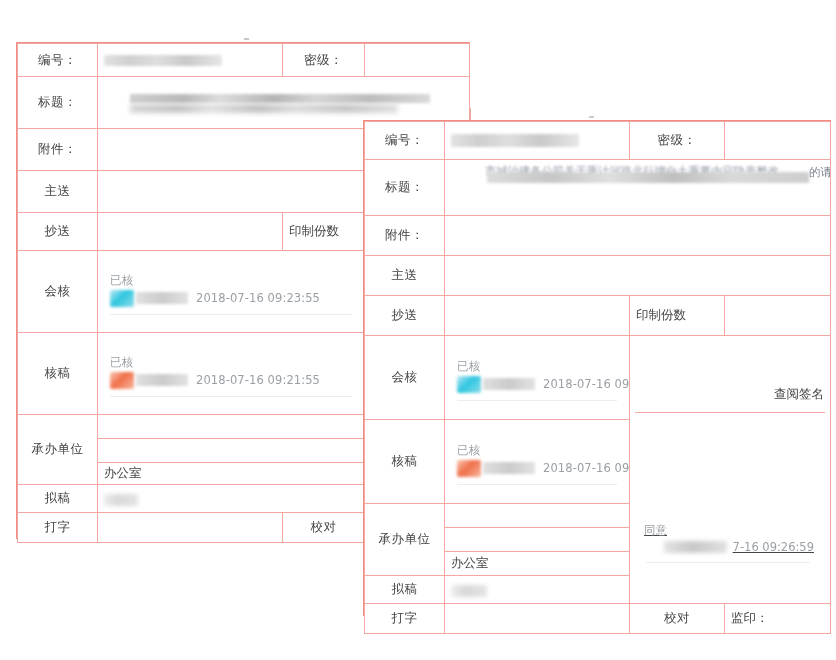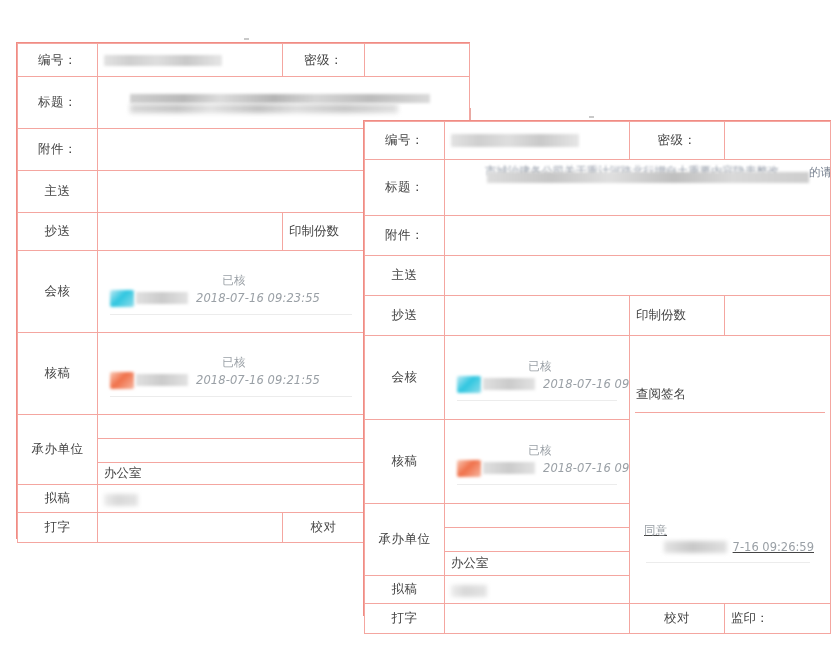--- a/index.html
+++ b/index.html
@@ -111,34 +111,33 @@
     left: 358px; top: 2px;
     font-size: 11.5px;
     color: #7b8492;
     white-space: nowrap;
     filter: blur(.4px);
   }
 
   
   .sig {
     padding: 8px 0 4px 6px;
-    text-align: center;
+    text-align: left;
   }
   .sig-state {
     font-size: 11.5px;
     color: #9aa0a6;
     margin-bottom: 2px;
     letter-spacing: .3px;
   }
   .sig-line {
     display: flex;
     align-items: center;
     gap: 0;
     white-space: nowrap;
-    font-style: italic;
   }
   .sig-avatar {
     display: inline-block;
     width: 24px; height: 17px;
     border-radius: 2px;
     filter: blur(1.7px);
     flex: 0 0 auto;
     margin-right: 2px;
   }
   .sig-avatar.cyan  { background: linear-gradient(135deg,#bfe9f3 0%,#2fc6e0 45%,#8fdcea 100%); }
@@ -173,21 +172,21 @@
     filter: blur(2px);
     margin-right: 6px;
   }
   .note-time { font-size: 11.5px; color: #9aa0a6; }
   .note-rule { margin: 8px 4px 0 2px; height: 1px; background: #ececec; }
 
   .signcol-head {
     font-size: 12.5px;
     color: #444;
     padding: 9px 0;
-    text-align: left;
+    text-align: right;
   }
 
   
   .stray-tick {
     position: absolute;
     left: 244px; top: 38px;
     width: 5px; height: 2px;
     background: #c9c9c9;
     filter: blur(.6px);
     z-index: 3;

